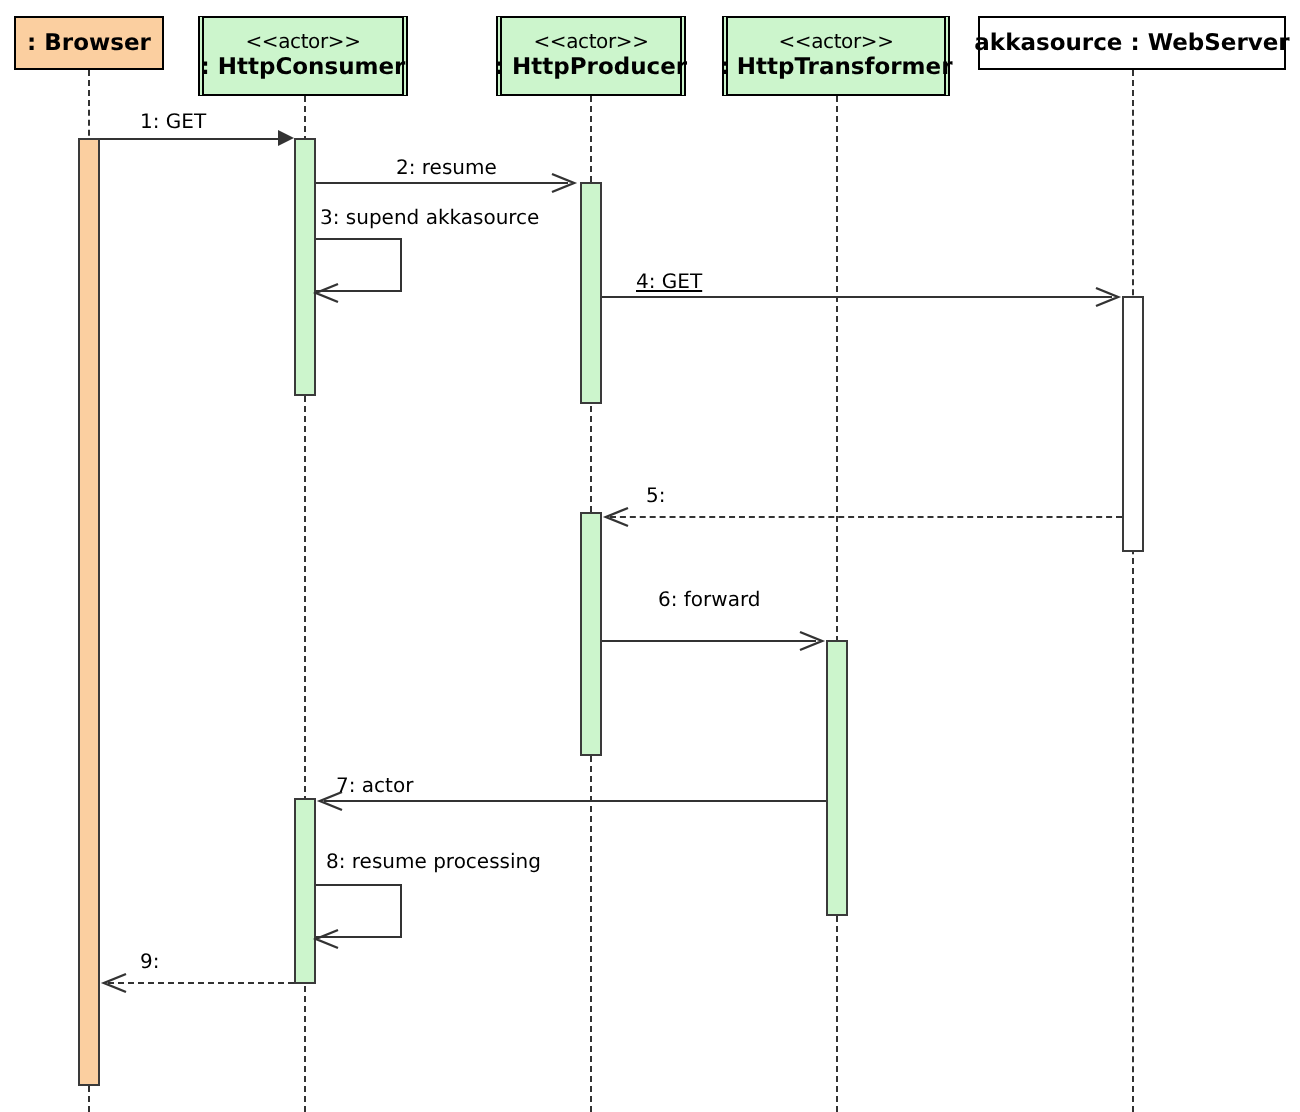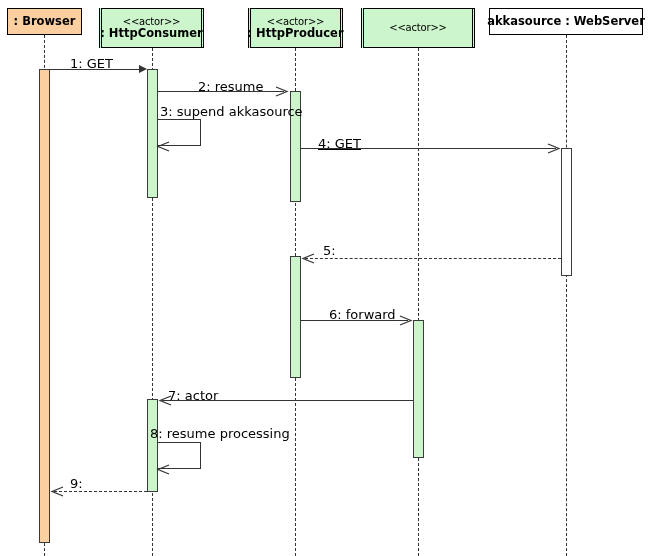--- a/index.html
+++ b/index.html
@@ -72,21 +72,21 @@
   .msg-line {
     position: absolute;
     height: 0;
     border-top: 1px solid #333333;
   }
   .msg-line.dashed {
     border-top: 1px dashed #333333;
   }
   .msg-label {
     position: absolute;
-    font-size: 13px;
+    font-size: 10px;
     color: #000000;
     white-space: nowrap;
     font-family: "DejaVu Sans", sans-serif;
   }
   .arrow-head {
     position: absolute;
     width: 0; height: 0;
     line-height: 0;
   }
   .arrow-right-solid {
@@ -116,20 +116,21 @@
     <div class="head-name">: HttpConsumer</div>
   </div>
 
   <div class="lifeline-head actor" style="left:248px; top:8px; width:95px; height:40px;">
     <div class="stereotype">&lt;&lt;actor&gt;&gt;</div>
     <div class="head-name">: HttpProducer</div>
   </div>
 
   <div class="lifeline-head actor" style="left:361px; top:8px; width:114px; height:40px;">
     <div class="stereotype">&lt;&lt;actor&gt;&gt;</div>
+    <div class="head-name">: HttpTransformer</div>
   </div>
 
   <div class="lifeline-head server" style="left:489px; top:8px; width:154px; height:27px;">
     <div class="head-name">akkasource : WebServer</div>
   </div>
 
   <div class="lifeline-dash" style="left:44px; top:35px; height:521px;"></div>
   <div class="lifeline-dash" style="left:152px; top:48px; height:508px;"></div>
   <div class="lifeline-dash" style="left:295px; top:48px; height:508px;"></div>
   <div class="lifeline-dash" style="left:418px; top:48px; height:508px;"></div>
@@ -182,37 +183,37 @@
     </svg>
   </div>
   <div class="msg-label" style="left:323px; top:243px;">5:</div>
 
   <div class="msg-line" style="left:301px; top:320px; width:107px;"></div>
   <div class="arrow-head" style="left:399px; top:315px;">
     <svg width="14" height="11" viewBox="0 0 14 11">
       <path d="M1,1 L12,5.5 L1,10" fill="none" stroke="#333333" stroke-width="1.2"></path>
     </svg>
   </div>
-  <div class="msg-label" style="left:329px; top:307px;">6: forward</div>
+  <div class="msg-label" style="left:329px; top:295px;">6: forward</div>
 
   <div class="msg-line" style="left:162px; top:400px; width:251px;"></div>
   <div class="arrow-head" style="left:158px; top:395px;">
     <svg width="14" height="11" viewBox="0 0 14 11">
       <path d="M13,1 L2,5.5 L13,10" fill="none" stroke="#333333" stroke-width="1.2"></path>
     </svg>
   </div>
   <div class="msg-label" style="left:168px; top:388px;">7: actor</div>
 
   <div class="self-box" style="left:158px; top:442px; width:43px; height:27px;"></div>
   <div class="arrow-head" style="left:156px; top:464px;">
     <svg width="14" height="11" viewBox="0 0 14 11">
       <path d="M13,1 L2,5.5 L13,10" fill="none" stroke="#333333" stroke-width="1.2"></path>
     </svg>
   </div>
-  <div class="msg-label" style="left:150px; top:426px;">8: resume processing</div>
+  <div class="msg-label" style="left:163px; top:426px;">8: resume processing</div>
 
   <div class="msg-line dashed" style="left:54px; top:491px; width:93px;"></div>
   <div class="arrow-head" style="left:50px; top:486px;">
     <svg width="14" height="11" viewBox="0 0 14 11">
       <path d="M13,1 L2,5.5 L13,10" fill="none" stroke="#333333" stroke-width="1.2"></path>
     </svg>
   </div>
   <div class="msg-label" style="left:70px; top:476px;">9:</div>
 
 </div>

